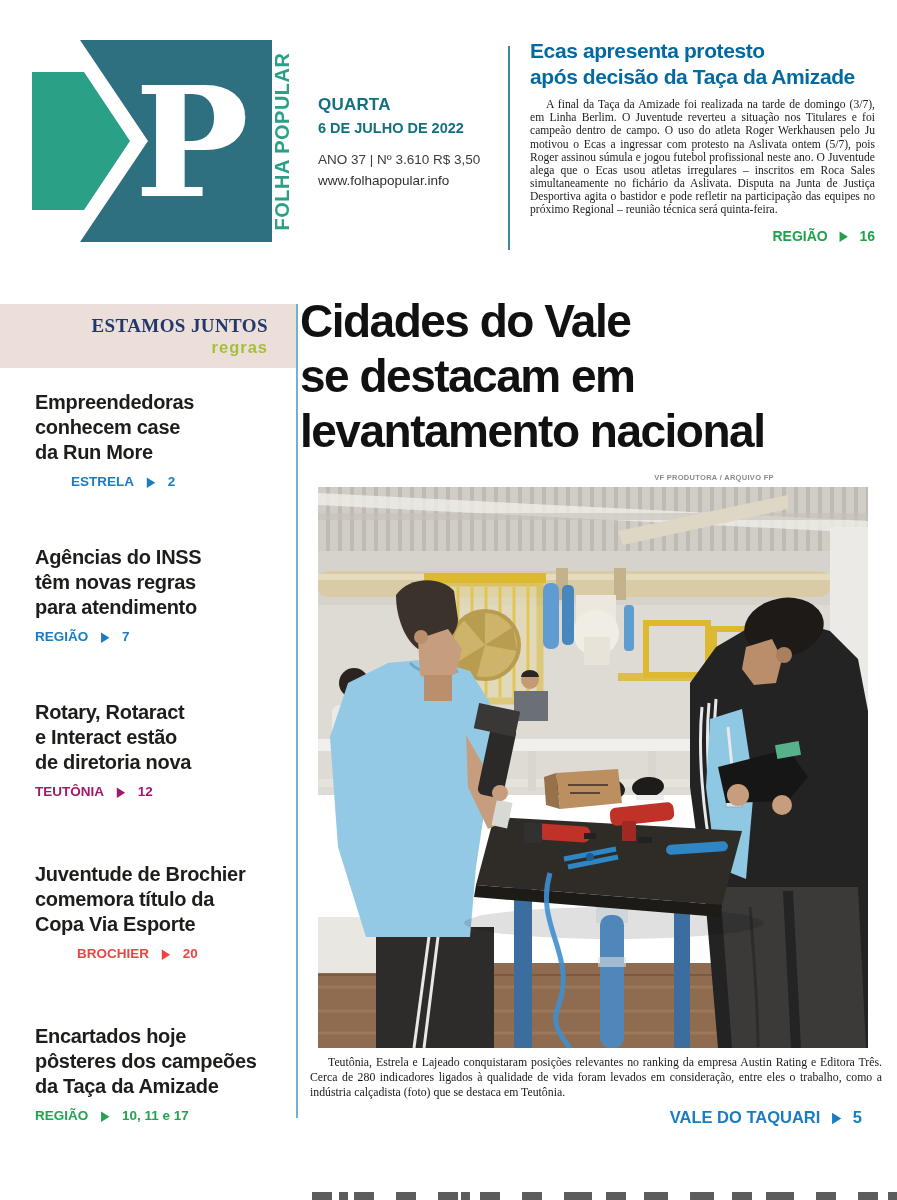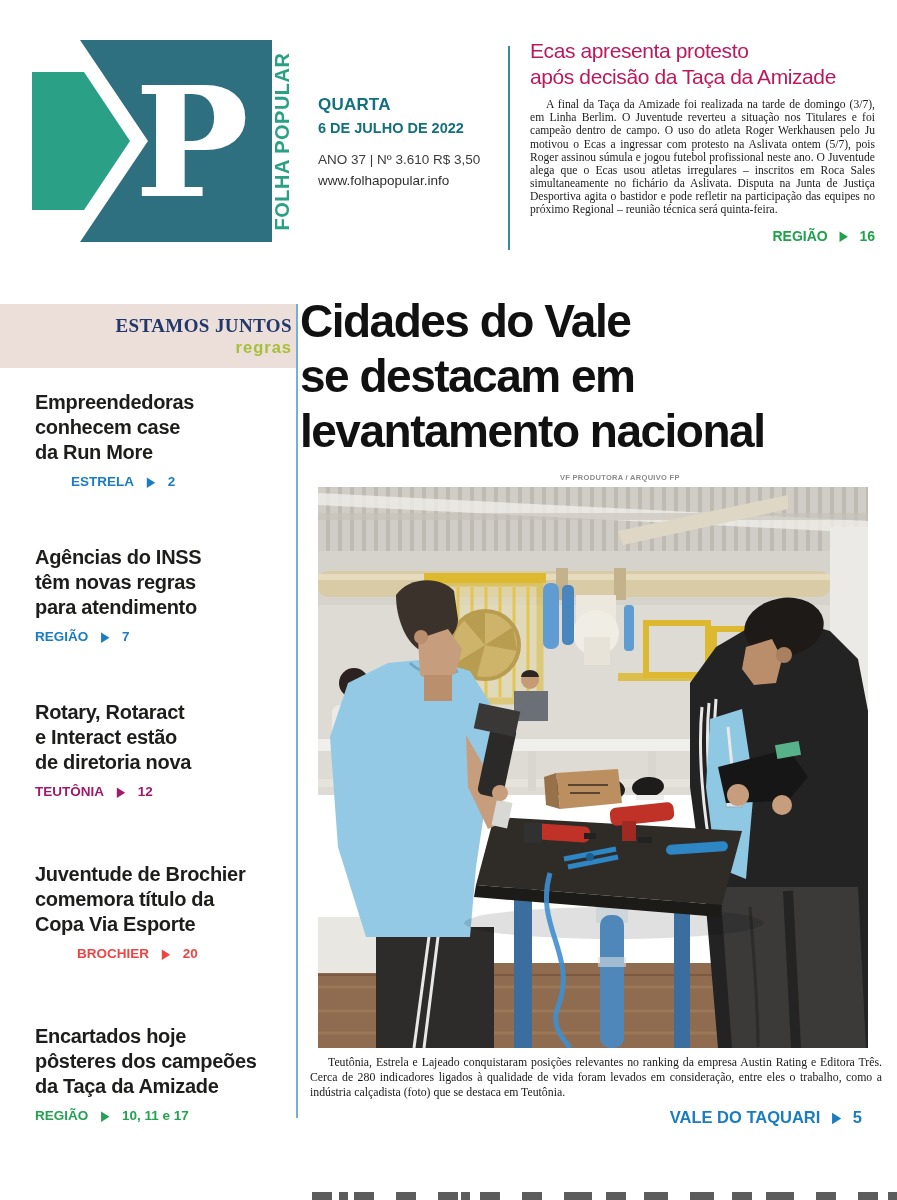--- a/index.html
+++ b/index.html
@@ -15,47 +15,47 @@
       font-size:20px;font-weight:bold;letter-spacing:.5px;color:#2aa187;text-align:center;}
   .dateblock{position:absolute;left:318px;top:94px;width:180px;line-height:1.35;}
   .dateblock .weekday{color:#13707f;font-weight:bold;font-size:17px;letter-spacing:.2px;}
   .dateblock .date{color:#13707f;font-weight:bold;font-size:14.5px;margin-top:2px;}
   .dateblock .edition{color:#3c3c3c;font-size:13.5px;margin-top:12px;}
   .dateblock .website{color:#2f2f2f;font-size:13.5px;margin-top:3px;}
   .header-divider{position:absolute;left:508px;top:46px;width:2px;height:204px;background:#3a8a9b;}
 
   
   .top-story{position:absolute;left:530px;top:38px;width:345px;}
-  .top-story .ts-title{font-size:21px;font-weight:normal;letter-spacing:-.4px;
-      line-height:1.22;color:#be185d;}
+  .top-story .ts-title{font-size:21px;font-weight:bold;letter-spacing:-.4px;
+      line-height:1.22;color:#0369a1;}
   .top-story .ts-body{margin-top:9px;font-family:"Liberation Serif",serif;font-size:11.6px;
       line-height:1.13;text-align:justify;text-indent:16px;color:#1b1b1b;}
   .story-tag{display:flex;align-items:center;justify-content:flex-end;gap:12px;
       font-weight:bold;font-size:14px;letter-spacing:0;}
   .top-story .story-tag{margin-top:12px;}
   .tag-arrow{font-size:10px;line-height:1;transform:scaleY(1.25);display:inline-block;}
   .c-green{color:#1fa24a;} .c-blue{color:#1a7cc1;}
 
   
   .promo-banner{position:absolute;left:0;top:304px;width:296px;height:64px;background:#ecdfd9;
       display:flex;flex-direction:column;align-items:flex-end;justify-content:center;
-      padding-right:4px;box-sizing:border-box;}
+      padding-right:28px;box-sizing:border-box;}
   .promo-title{font-family:"Liberation Serif",serif;font-weight:bold;font-size:19px;
       color:#21386b;letter-spacing:.4px;}
   .promo-brand{font-weight:bold;font-size:16.5px;color:#a6bf3b;letter-spacing:1px;margin-top:1px;}
   .sidebar-divider{position:absolute;left:296px;top:304px;width:2px;height:814px;background:#74b0d6;}
   .sidebar-item{position:absolute;left:35px;width:255px;}
   .sb-headline{font-size:20px;font-weight:bold;letter-spacing:-.3px;line-height:1.25;
       color:#1d1d1b;white-space:pre-line;}
   .sb-tag{display:flex;align-items:center;gap:13px;font-weight:bold;font-size:13.5px;margin-top:9px;}
 
   
   .main-headline{position:absolute;left:300px;top:294px;width:595px;
       font-size:46px;font-weight:bold;letter-spacing:-1.5px;line-height:1.2;color:#111;}
-  .photo-credit{position:absolute;left:560px;top:473px;width:308px;text-align:left;
+  .photo-credit{position:absolute;left:560px;top:473px;width:308px;text-align:center;
       font-size:7.5px;font-weight:bold;color:#8a8a8a;letter-spacing:.3px;}
   .photo-frame{position:absolute;left:318px;top:487px;width:550px;height:561px;overflow:hidden;}
   .photo-frame svg{display:block;width:100%;height:100%;}
   .caption{position:absolute;left:310px;top:1055px;width:572px;
       font-family:"Liberation Serif",serif;font-size:11.8px;line-height:1.28;
       text-align:justify;text-indent:18px;color:#191919;}
   .main-tag{position:absolute;left:500px;top:1108px;width:362px;font-size:16.5px;}
   .main-tag .tag-arrow{font-size:11px;}
 
   

